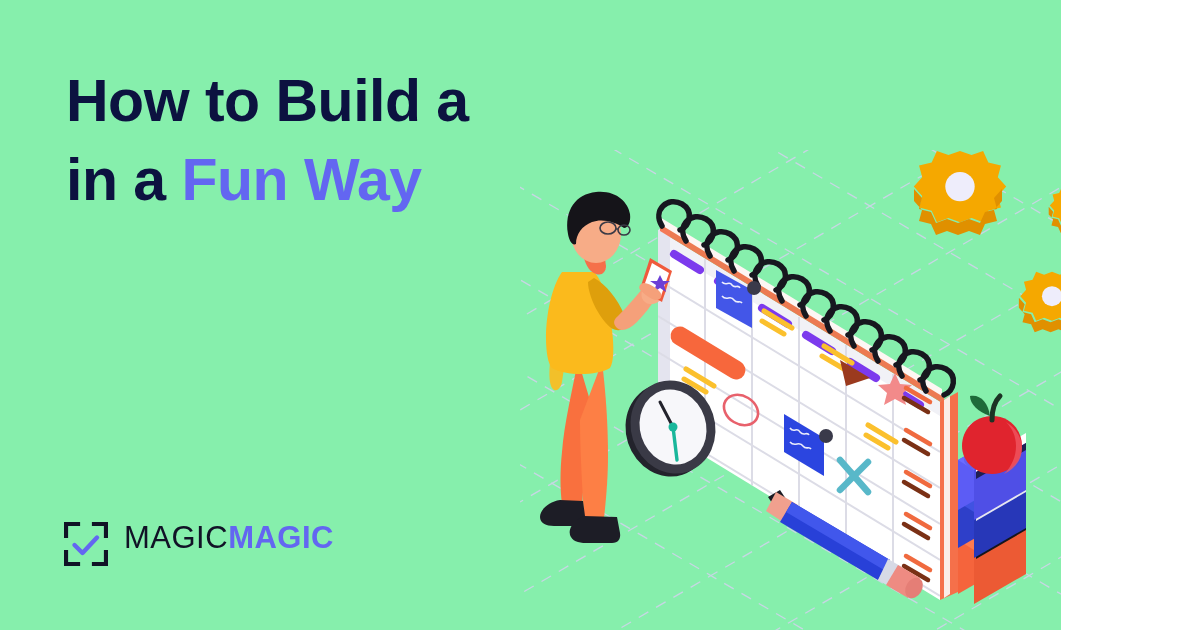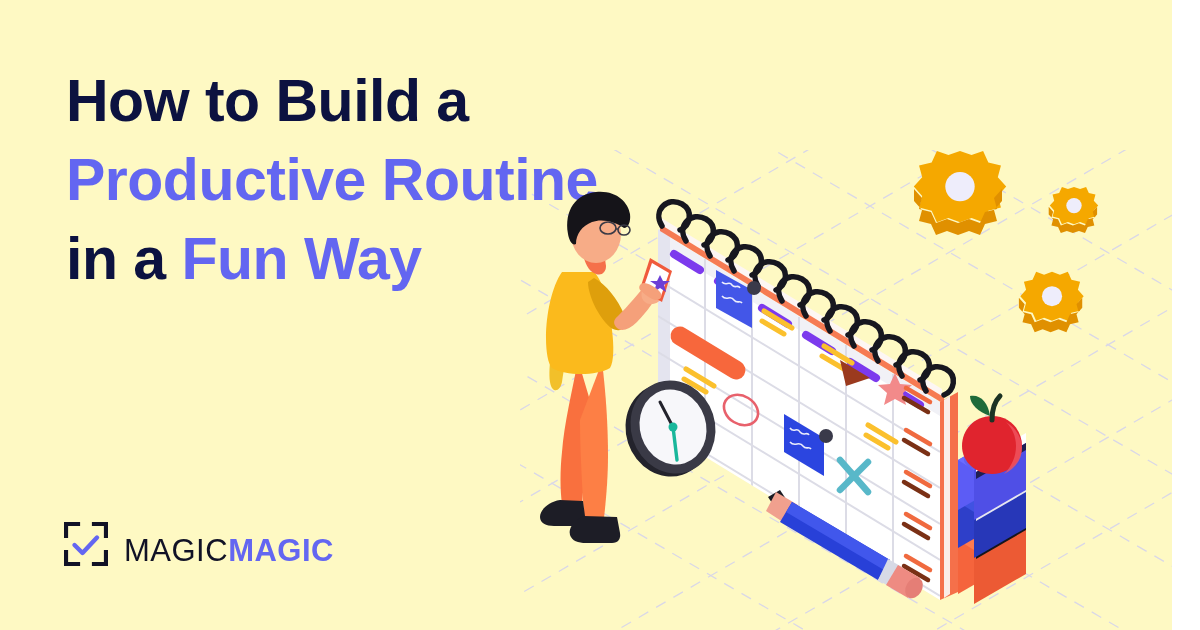--- a/index.html
+++ b/index.html
@@ -4,22 +4,22 @@
 <title>MagicTask Blog Cover</title>
 <style>
   * { margin:0; padding:0; box-sizing:border-box; }
   html, body {
     width:1200px; height:630px;
     font-family:"Liberation Sans", sans-serif;
     overflow:hidden;
   }
   #canvas {
     position:relative;
-    width:1172px; height:630px;
-    background:#fef9c3;
+    width:1061px; height:630px;
+    background:#86efac;
     overflow:hidden;
   }
 
   
   .grid-bg {
     position:absolute;
     left:520px; top:150px;
     width:700px; height:500px;
     pointer-events:none;
   }
@@ -39,21 +39,21 @@
     white-space:nowrap;
   }
   .navy { color:#0C1240; }
   .purple { color:#6366F1; }
 
   
   .logo {
     position:absolute;
     left:64px; top:522px;
     display:flex;
-    align-items:flex-end;
+    align-items:flex-start;
     gap:16px;
   }
   .logo-mark { width:44px; height:44px; display:block; }
   .logo-text {
     font-size:31px;
     line-height:31px;
     letter-spacing:0.5px;
     display:flex;
     align-items:baseline;
   }
@@ -88,21 +88,20 @@
       <line x1="660" y1="-32" x2="0" y2="352"></line>
       <line x1="580" y1="-78" x2="0" y2="260"></line>
       <line x1="900" y1="106" x2="160" y2="536"></line>
       <line x1="980" y1="152" x2="240" y2="582"></line>
       <line x1="500" y1="-124" x2="0" y2="168"></line>
     </g>
   </svg>
 
   <div class="headline">
     <span class="line navy">How to Build a</span>
-    <span class="line purple">Productive Routine</span>
     <span class="line"><span class="navy">in a </span><span class="purple">Fun Way</span></span>
   </div>
 
   <div class="logo">
     <svg class="logo-mark" viewBox="0 0 44 44" xmlns="http://www.w3.org/2000/svg">
       <g stroke="#111226" stroke-width="4.2" fill="none" stroke-linecap="square">
         <polyline points="2,14 2,2 14,2"></polyline>
         <polyline points="30,2 42,2 42,14"></polyline>
         <polyline points="42,30 42,42 30,42"></polyline>
         <polyline points="14,42 2,42 2,30"></polyline>

